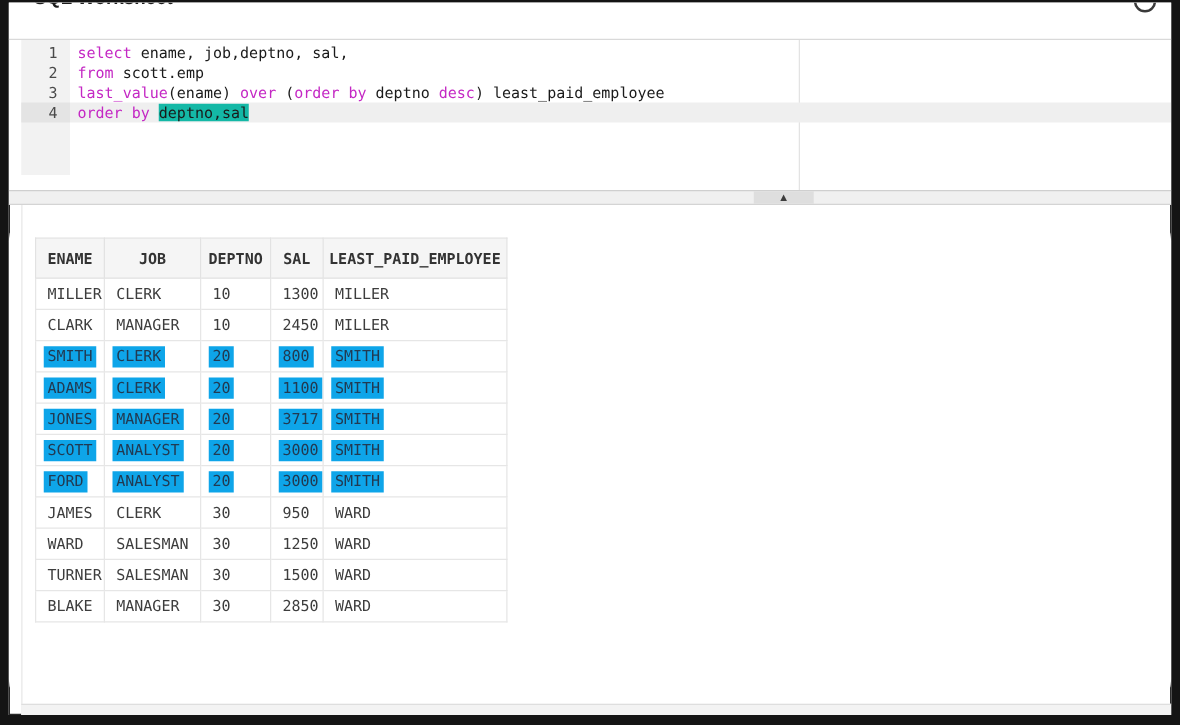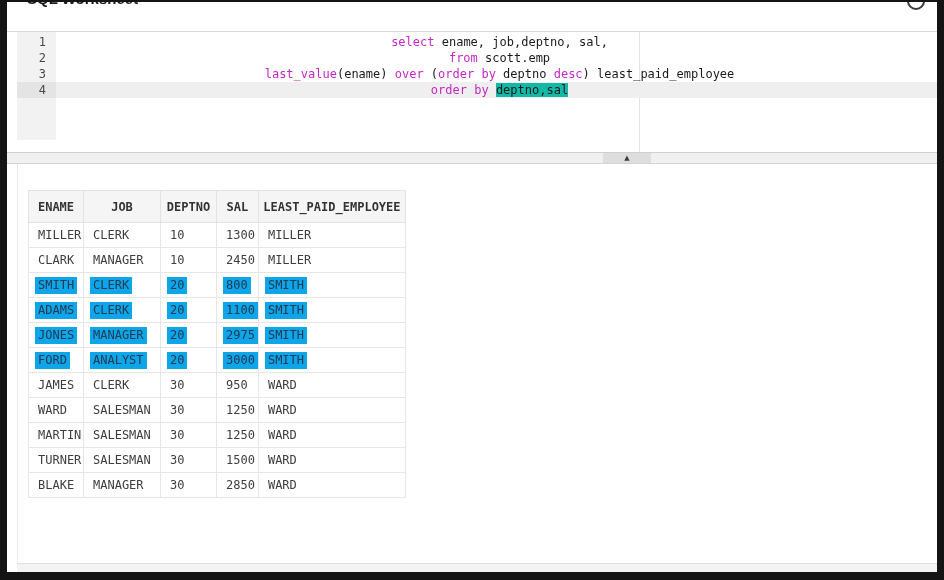--- a/index.html
+++ b/index.html
@@ -40,37 +40,37 @@
   }
   .gutter-numbers{position:absolute;left:10px;top:2px;width:39px;z-index:2;}
   .ln{
     height:16px;line-height:16px;text-align:right;padding-right:10px;
     font-size:12px;color:#4a4a4a;box-sizing:border-box;
   }
   .ln.cur{background:#e4e4e4;}
   .code-area{position:absolute;left:49px;right:0;top:2px;z-index:2;}
   .code-line{
     height:16px;line-height:16px;font-size:12px;color:#1a1a1a;
-    white-space:pre;padding-left:6px;text-align:center;
+    white-space:pre;padding-left:6px;
   }
   .code-line.cur{background:#efefef;}
   .code-line .kw{color:#c428c4;}
   .code-line .sel{background:#14b8a6;}
   
   .splitter{
     position:absolute;left:0;top:150px;width:100%;height:12px;background:#f0f0f0;
     border-top:1px solid #cfcfcf;border-bottom:1px solid #d4d4d4;box-sizing:border-box;
   }
   .splitter .handle{
     position:absolute;left:596px;top:0;width:48px;height:10px;background:#dedede;
     text-align:center;line-height:10px;font-size:7px;color:#3c3c3c;cursor:pointer;
     font-family:"DejaVu Sans",sans-serif;
   }
   
-  .results{position:absolute;left:0;top:162px;right:0;bottom:0;background:#fff;}
+  .results{position:absolute;left:0;top:162px;right:0;bottom:0;background:#fff;border-radius:29px;}
   .results .left-edge{position:absolute;left:10px;top:0;bottom:0;width:1px;background:#e8e8e8;}
   .results-viewport{position:absolute;left:0;right:0;top:0;bottom:9px;overflow:hidden;}
   .hscroll-strip{
     position:absolute;left:10px;right:0;bottom:0;height:9px;background:#f3f3f3;
     border-top:1px solid #dedede;box-sizing:border-box;
   }
   table.grid{
     position:absolute;left:21px;top:26px;border-collapse:collapse;table-layout:fixed;
     font-size:12px;color:#3d3d3d;
   }
@@ -164,46 +164,46 @@
               <td><span class="cellval">ADAMS</span></td>
               <td><span class="cellval">CLERK</span></td>
               <td><span class="cellval">20</span></td>
               <td><span class="cellval">1100</span></td>
               <td><span class="cellval">SMITH</span></td>
             </tr>
             <tr class="sel">
               <td><span class="cellval">JONES</span></td>
               <td><span class="cellval">MANAGER</span></td>
               <td><span class="cellval">20</span></td>
-              <td><span class="cellval">2975</span></td>
+              <td><span class="cellval">3717</span></td>
+              <td><span class="cellval">SMITH</span></td>
+            </tr>
+            <tr class="sel">
+              <td><span class="cellval">SCOTT</span></td>
+              <td><span class="cellval">ANALYST</span></td>
+              <td><span class="cellval">20</span></td>
+              <td><span class="cellval">3000</span></td>
               <td><span class="cellval">SMITH</span></td>
             </tr>
             <tr class="sel">
               <td><span class="cellval">FORD</span></td>
               <td><span class="cellval">ANALYST</span></td>
               <td><span class="cellval">20</span></td>
               <td><span class="cellval">3000</span></td>
               <td><span class="cellval">SMITH</span></td>
             </tr>
             <tr class="">
               <td><span class="cellval">JAMES</span></td>
               <td><span class="cellval">CLERK</span></td>
               <td><span class="cellval">30</span></td>
               <td><span class="cellval">950</span></td>
               <td><span class="cellval">WARD</span></td>
             </tr>
             <tr class="">
               <td><span class="cellval">WARD</span></td>
-              <td><span class="cellval">SALESMAN</span></td>
-              <td><span class="cellval">30</span></td>
-              <td><span class="cellval">1250</span></td>
-              <td><span class="cellval">WARD</span></td>
-            </tr>
-            <tr class="">
-              <td><span class="cellval">MARTIN</span></td>
               <td><span class="cellval">SALESMAN</span></td>
               <td><span class="cellval">30</span></td>
               <td><span class="cellval">1250</span></td>
               <td><span class="cellval">WARD</span></td>
             </tr>
             <tr class="">
               <td><span class="cellval">TURNER</span></td>
               <td><span class="cellval">SALESMAN</span></td>
               <td><span class="cellval">30</span></td>
               <td><span class="cellval">1500</span></td>

